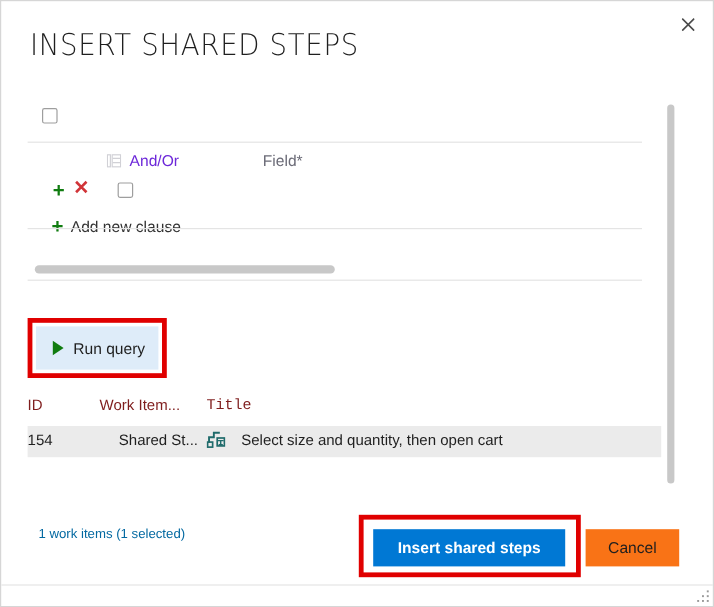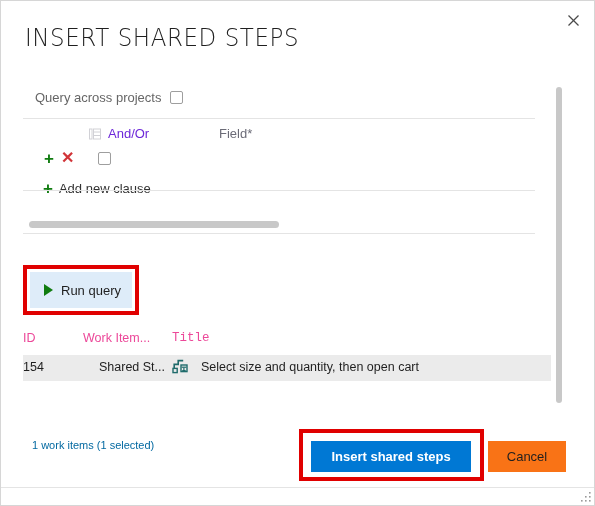--- a/index.html
+++ b/index.html
@@ -251,21 +251,21 @@
     left: 0;
     top: 0;
     width: 595px;
     height: 22px;
   }
   .col-id    { position: absolute; left: 22px;  top: 2px; }
   .col-wit   { position: absolute; left: 82px;  top: 2px; }
   .col-title { position: absolute; left: 171px; top: 2px; font-family: Liberation Mono, monospace; }
   #results-header span {
     font-size: 12.5px;
-    color: #ec4899;
+    color: #7f1d1d;
     white-space: nowrap;
   }
 
   #results-row {
     position: absolute;
     left: 22px;
     top: 26px;
     width: 528px;
     height: 26px;
     background: #ebebeb;
@@ -376,21 +376,20 @@
       <line x1="0.5" y1="0.5" x2="10.5" y2="10.5" stroke="#4a4a4a" stroke-width="1.3"></line>
       <line x1="10.5" y1="0.5" x2="0.5" y2="10.5" stroke="#4a4a4a" stroke-width="1.3"></line>
     </svg>
   </button>
 
   <div id="page-title">INSERT SHARED STEPS</div>
 
   <div id="query-area">
 
     <div id="query-across-row">
-      <span id="query-across-label">Query across projects</span>
       <span class="cb"></span>
     </div>
 
     <div class="hrule" id="rule-1"></div>
 
     <div id="clause-header">
       <div id="andor-head">
         <svg id="columns-icon" width="12" height="12" viewBox="0 0 12 12">
           <rect x="0.5" y="1" width="2.5" height="10" fill="none" stroke="#9a9aa5" stroke-width="1"></rect>
           <rect x="4.5" y="1" width="7" height="10" fill="none" stroke="#9a9aa5" stroke-width="1"></rect>

